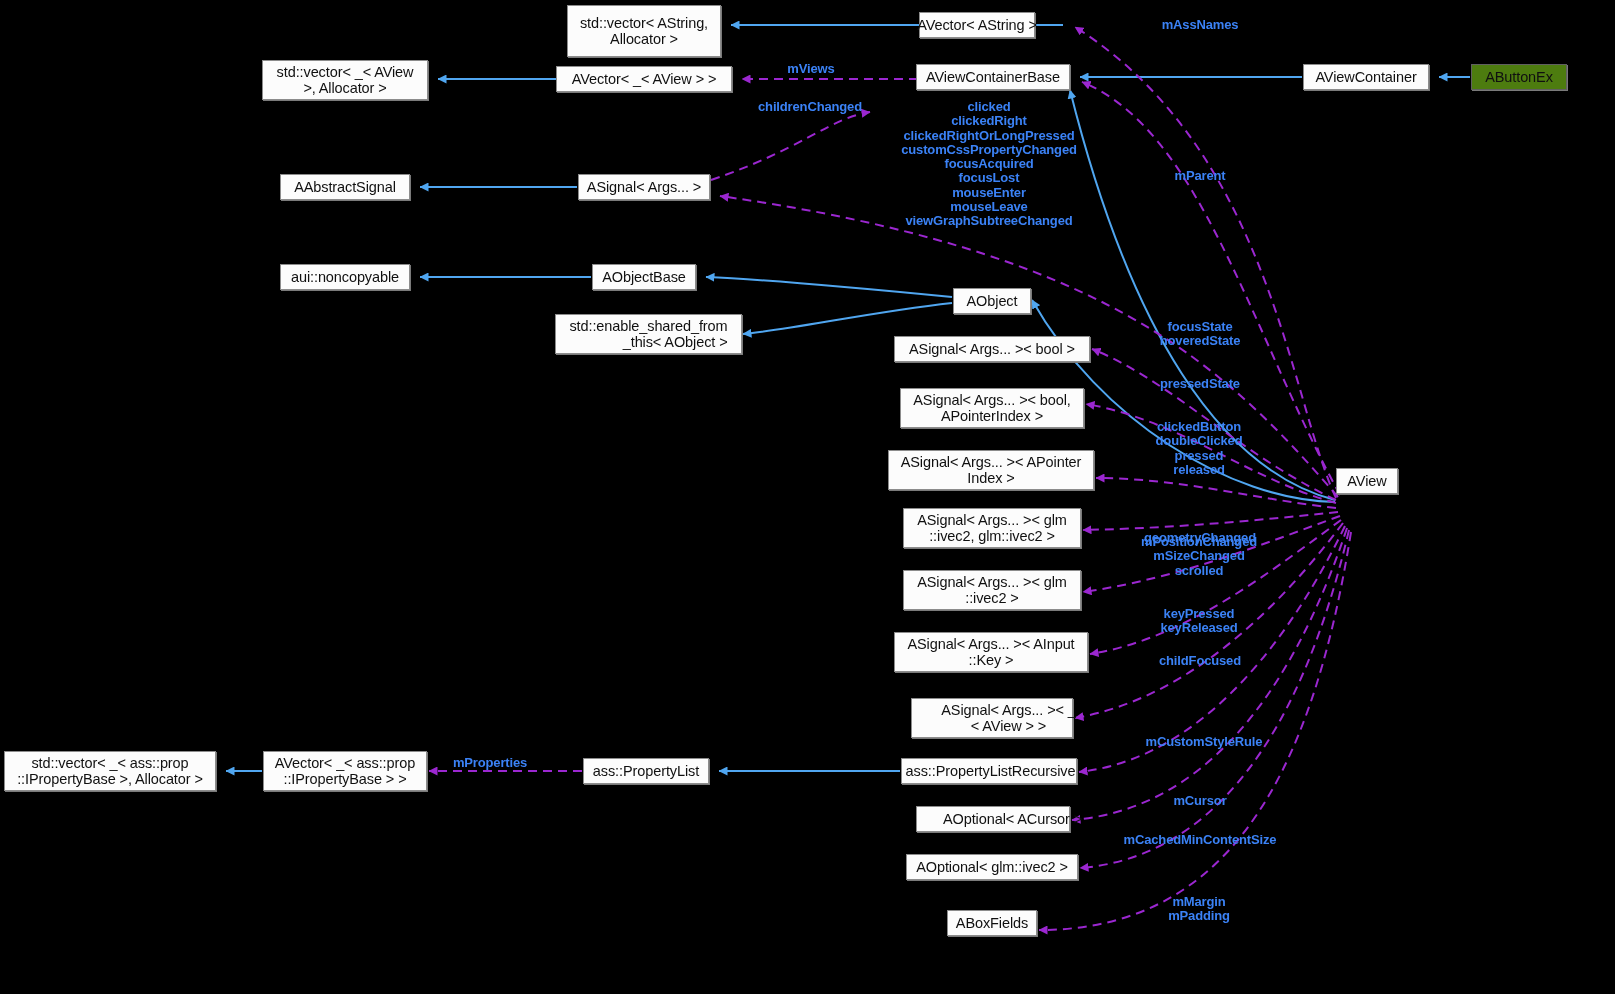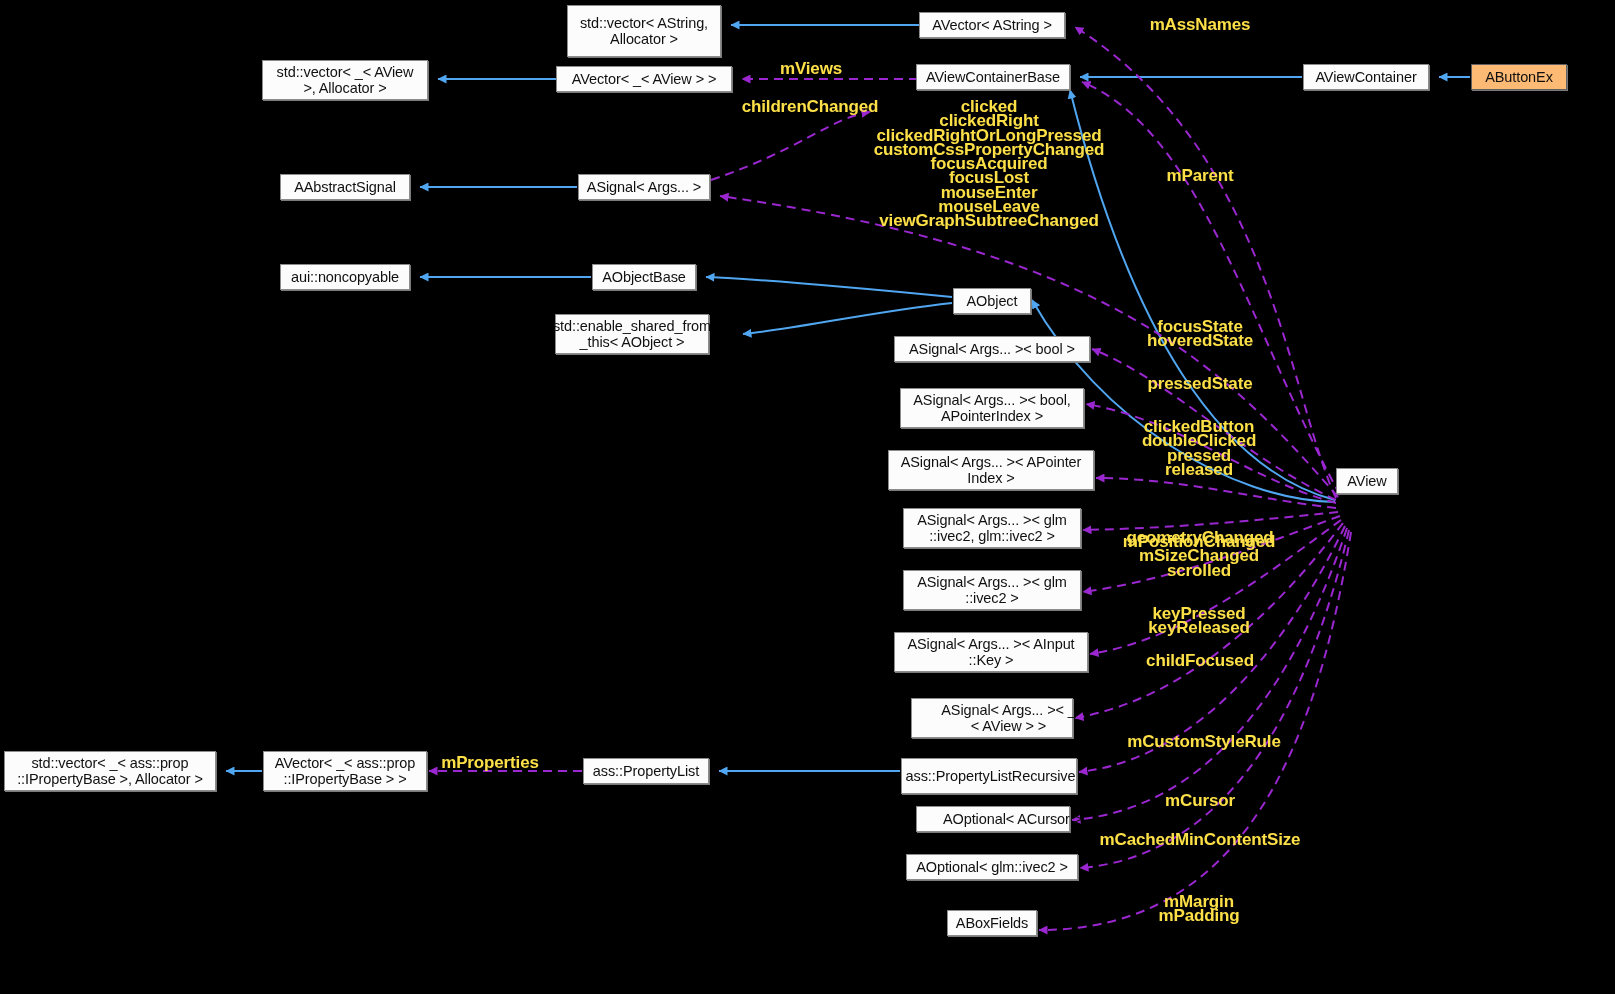--- a/index.html
+++ b/index.html
@@ -23,27 +23,27 @@
     line-height:16.5px;
     display:flex;
     align-items:center;
     justify-content:center;
     text-align:center;
     padding:1px 5px;
     white-space:pre;
     letter-spacing:-0.1px;
   }
   .node.gray{
-    background:#fdba74;
+    background:#4d7c0f;
     border:1px solid #606060;
   }
   .elabel{
     position:absolute;
-    color:#fde047;
-    font-size:17px;
+    color:#3b82f6;
+    font-size:13px;
     line-height:14.3px;
     font-weight:bold;
     text-align:center;
     white-space:pre;
     letter-spacing:-0.15px;
   }
   .elabel.ctr{transform:translateX(-50%);}
 </style>
 </head>
 <body>
@@ -92,53 +92,53 @@
       <path d="M1347,528 C1290,700 1200,810 1072,820"></path>
       <path d="M1349,530 C1300,740 1210,858 1080,868"></path>
       <path d="M1351,532 C1310,790 1220,930 1039,930"></path>
       <path d="M582,771 L429,771"></path>
     </g>
   </svg>
 
   <div id="nodes-layer">
       <div class="node" style="left: 567px; top: 5px; width: 154px; height: 52px;">std::vector&lt; AString,
 Allocator &gt;</div>
-      <div class="node" style="left: 919px; top: 12px; width: 146px; height: 26px;">AVector&lt; AString &gt;</div>
+      <div class="node" style="left: 919px; top: 12px; width: 116px; height: 26px;">AVector&lt; AString &gt;</div>
       <div class="node" style="left: 262px; top: 60px; width: 166px; height: 40px;">std::vector&lt; _&lt; AView
 &gt;, Allocator &gt;</div>
       <div class="node" style="left: 556px; top: 66px; width: 176px; height: 26px;">AVector&lt; _&lt; AView &gt; &gt;</div>
       <div class="node" style="left: 916px; top: 64px; width: 154px; height: 26px;">AViewContainerBase</div>
       <div class="node" style="left: 1303px; top: 64px; width: 126px; height: 26px;">AViewContainer</div>
       <div class="node gray" style="left: 1471px; top: 64px; width: 96px; height: 26px;">AButtonEx</div>
       <div class="node" style="left: 280px; top: 174px; width: 130px; height: 26px;">AAbstractSignal</div>
       <div class="node" style="left: 578px; top: 174px; width: 132px; height: 26px;">ASignal&lt; Args... &gt;</div>
       <div class="node" style="left: 280px; top: 264px; width: 130px; height: 26px;">aui::noncopyable</div>
       <div class="node" style="left: 592px; top: 264px; width: 104px; height: 26px;">AObjectBase</div>
-      <div class="node" style="left: 555px; top: 314px; width: 154px; height: 40px;">std::enable_shared_from
+      <div class="node" style="left: 555px; top: 314px; width: 187px; height: 40px; text-align: right;">std::enable_shared_from
 _this&lt; AObject &gt;</div>
       <div class="node" style="left: 953px; top: 288px; width: 78px; height: 26px;">AObject</div>
       <div class="node" style="left: 894px; top: 336px; width: 196px; height: 26px;">ASignal&lt; Args... &gt;&lt; bool &gt;</div>
       <div class="node" style="left: 900px; top: 388px; width: 184px; height: 40px;">ASignal&lt; Args... &gt;&lt; bool,
 APointerIndex &gt;</div>
       <div class="node" style="left: 888px; top: 450px; width: 206px; height: 40px;">ASignal&lt; Args... &gt;&lt; APointer
 Index &gt;</div>
       <div class="node" style="left: 903px; top: 508px; width: 178px; height: 40px;">ASignal&lt; Args... &gt;&lt; glm
 ::ivec2, glm::ivec2 &gt;</div>
       <div class="node" style="left: 903px; top: 570px; width: 178px; height: 40px;">ASignal&lt; Args... &gt;&lt; glm
 ::ivec2 &gt;</div>
       <div class="node" style="left: 894px; top: 632px; width: 194px; height: 40px;">ASignal&lt; Args... &gt;&lt; AInput
 ::Key &gt;</div>
       <div class="node" style="left: 911px; top: 698px; width: 162px; height: 40px; padding-left: 38px;">ASignal&lt; Args... &gt;&lt; _
 &lt; AView &gt; &gt;</div>
       <div class="node" style="left: 4px; top: 751px; width: 212px; height: 40px;">std::vector&lt; _&lt; ass::prop
 ::IPropertyBase &gt;, Allocator &gt;</div>
       <div class="node" style="left: 263px; top: 751px; width: 164px; height: 40px;">AVector&lt; _&lt; ass::prop
 ::IPropertyBase &gt; &gt;</div>
       <div class="node" style="left: 583px; top: 758px; width: 126px; height: 26px;">ass::PropertyList</div>
-      <div class="node" style="left: 901px; top: 758px; width: 176px; height: 36px; padding-left: 8px;">ass::PropertyListRecursive</div>
+      <div class="node" style="left: 901px; top: 758px; width: 176px; height: 26px; padding-left: 8px;">ass::PropertyListRecursive</div>
       <div class="node" style="left: 916px; top: 806px; width: 154px; height: 26px; padding-left: 44px;">AOptional&lt; ACursor &gt;</div>
       <div class="node" style="left: 906px; top: 854px; width: 172px; height: 26px;">AOptional&lt; glm::ivec2 &gt;</div>
       <div class="node" style="left: 947px; top: 910px; width: 90px; height: 26px;">ABoxFields</div>
       <div class="node" style="left: 1336px; top: 468px; width: 62px; height: 26px;">AView</div>
     </div>
 
   <div id="labels-layer">
       <div class="elabel ctr" style="left: 1200px; top: 18px;">mAssNames</div>
       <div class="elabel ctr" style="left: 811px; top: 62px;">mViews</div>
       <div class="elabel ctr" style="left: 810px; top: 100px;">childrenChanged</div>

